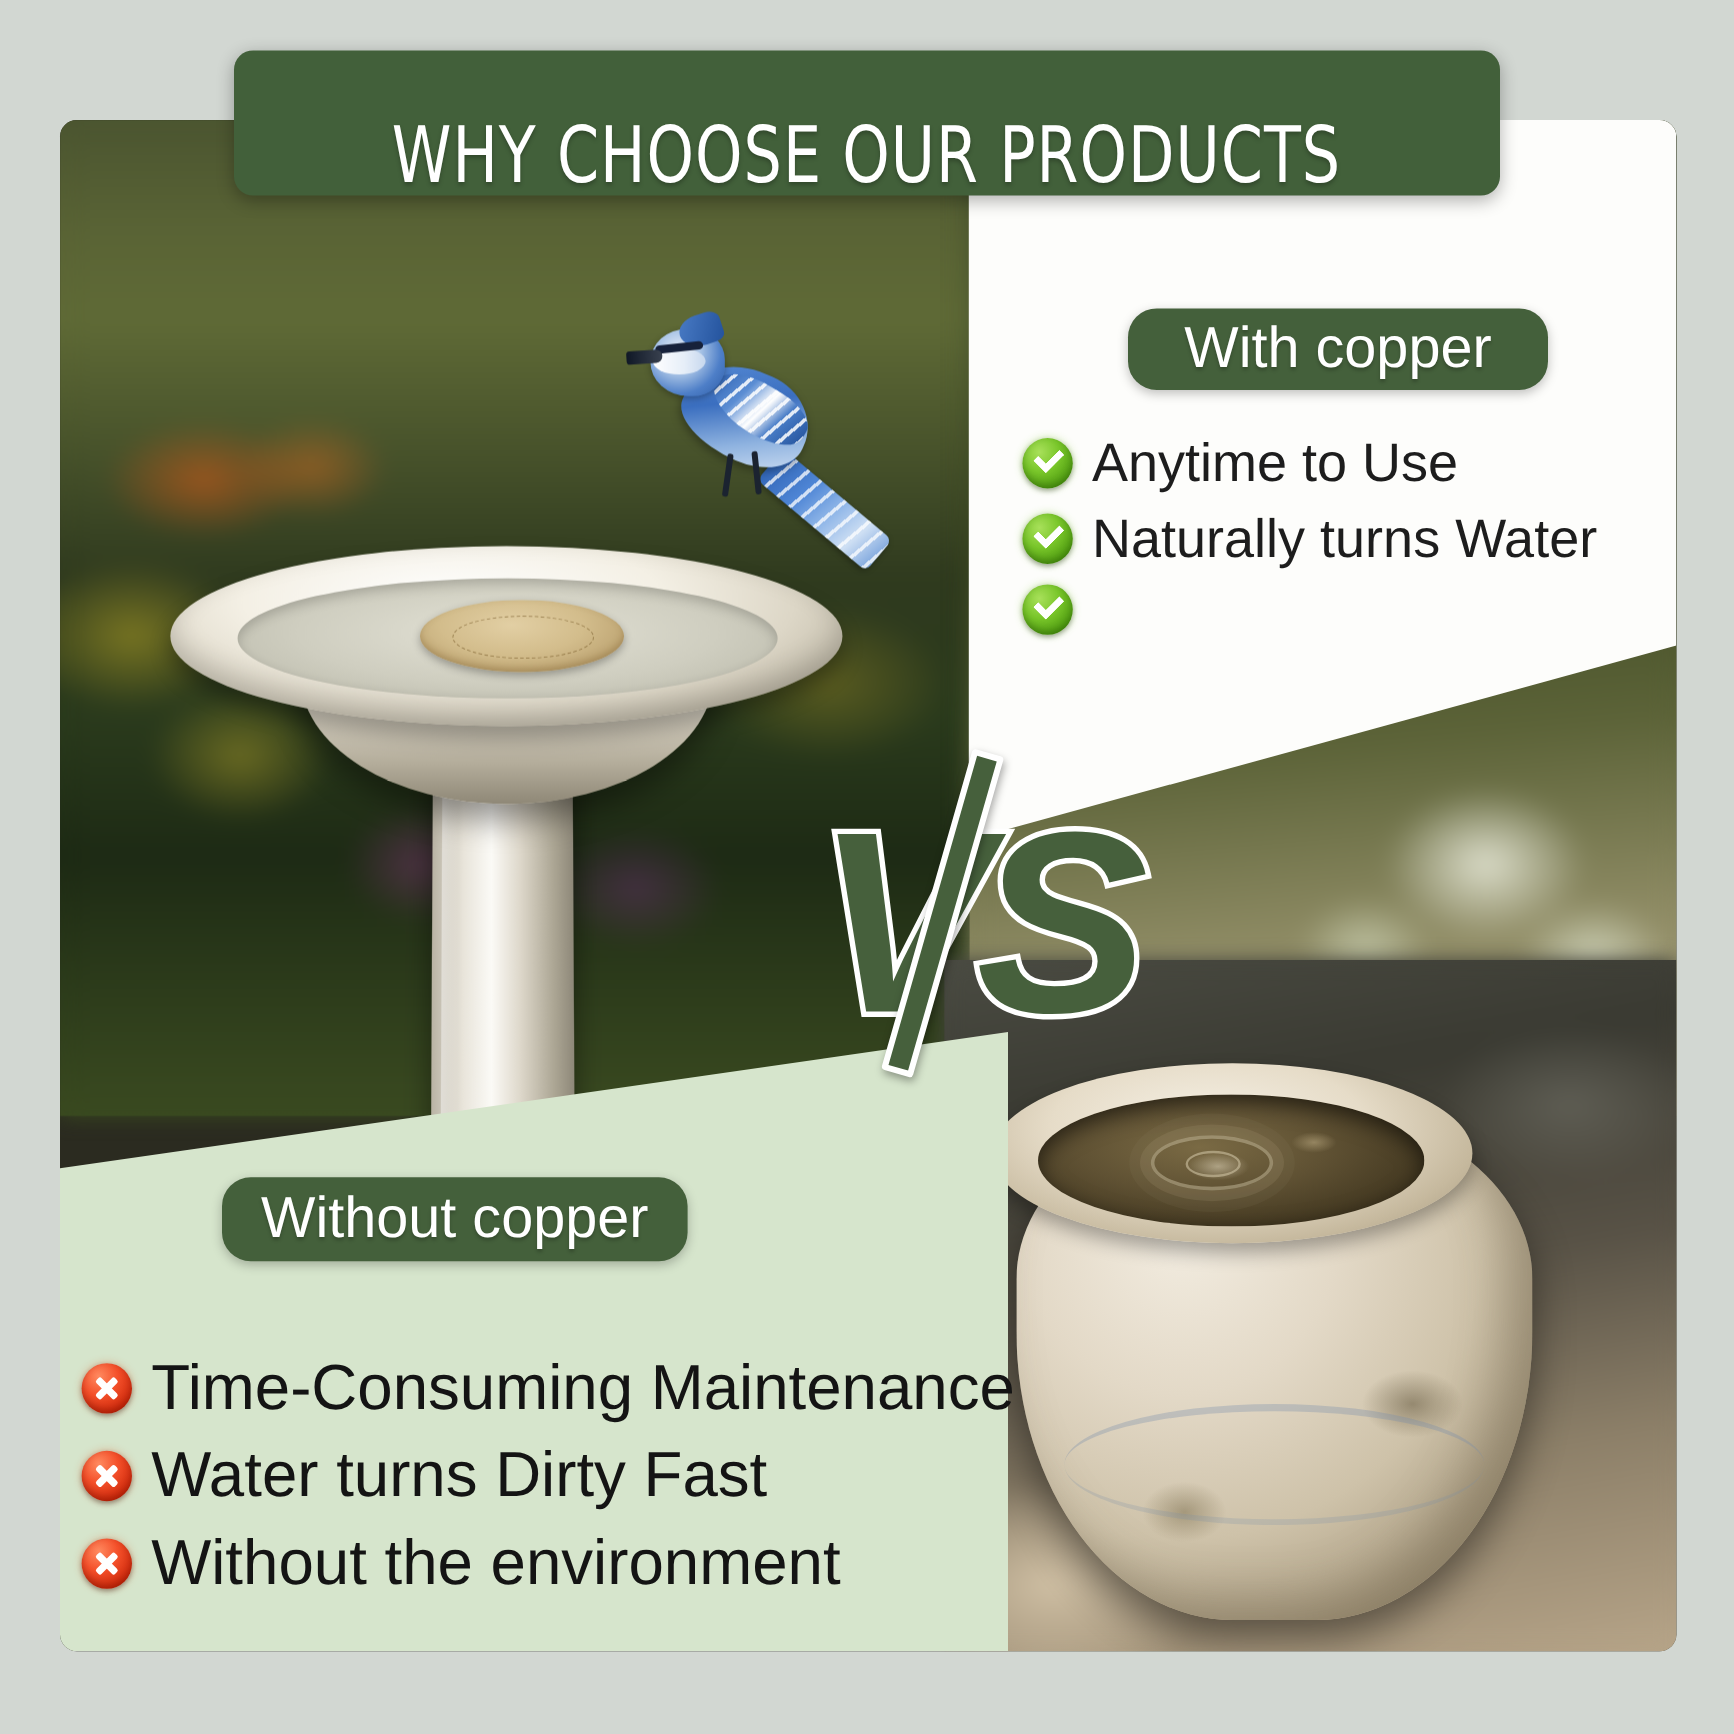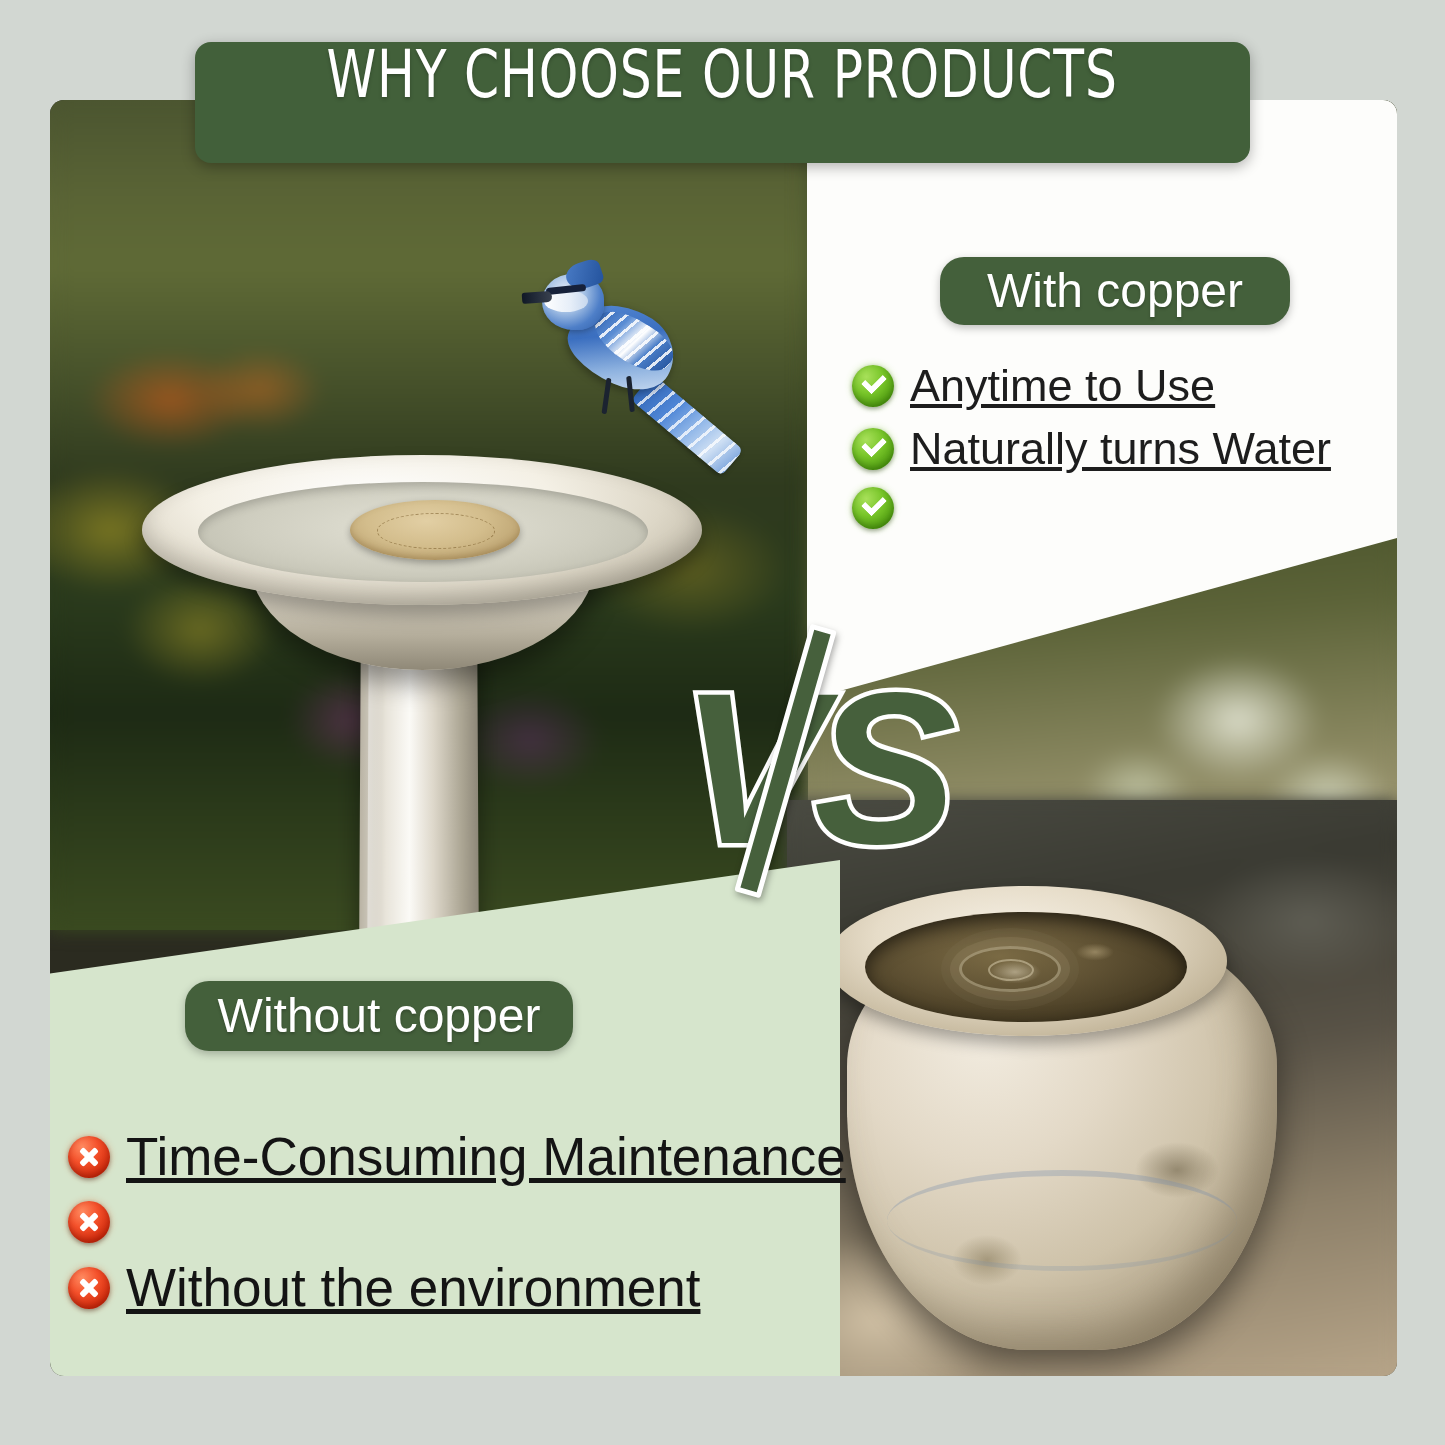--- a/index.html
+++ b/index.html
@@ -220,21 +220,21 @@
     position:absolute;left:0;top:760px;width:790px;height:516px;
     background:#d6e5cc;
     clip-path:polygon(0 22%, 100% 0, 100% 100%, 0 100%);
     box-shadow:2px 0 10px rgba(0,0,0,.10);
   }
 
   
   .title-banner{
     position:absolute;left:195px;top:42px;width:1055px;height:121px;
     background:#42603a;border-radius:16px;
-    display:flex;align-items:flex-start;justify-content:center;
+    display:flex;align-items:flex-end;justify-content:center;
     box-shadow:0 4px 14px rgba(0,0,0,.30);
     z-index:30;
   }
   .title-text{
     color:#ffffff;font-size:65px;line-height:1;
     font-weight:400;letter-spacing:1px;
     font-family:"Liberation Sans Narrow","DejaVu Sans Condensed","Liberation Sans",sans-serif;
     transform:scaleX(.86);transform-origin:center;
     white-space:nowrap;
     text-shadow:0 2px 4px rgba(0,0,0,.25);
@@ -257,21 +257,21 @@
 
   
   .bullets{position:absolute;z-index:20;}
   .bullets-with{left:852px;top:362px;width:530px;}
   .bullets-without{left:68px;top:1128px;width:720px;}
   .brow{
     display:flex;align-items:center;gap:16px;margin-bottom:14px;
   }
   .bullets-without .brow{margin-bottom:16px;}
   .btext{
-    font-size:45px;line-height:1.08;color:#1d1d1d;white-space:nowrap;text-decoration:underline;
+    font-size:45px;line-height:1.08;color:#1d1d1d;white-space:nowrap;
   }
   .bullets-without .btext{font-size:53px;color:#141414;}
 
   
   .ico{
     flex:0 0 auto;width:42px;height:42px;border-radius:50%;
     position:relative;display:block;
   }
   .ico-check{
     background:radial-gradient(circle at 34% 28%, #a8e05a 0%, #79c62a 40%, #4f9c10 78%, #3c7f0c 100%);
@@ -387,20 +387,21 @@
     <span class="pill-text">Without copper</span>
   </div>
 
   <div class="bullets bullets-without">
     <div class="brow">
       <span class="ico ico-x"></span>
       <span class="btext">Time-Consuming Maintenance</span>
     </div>
     <div class="brow">
       <span class="ico ico-x"></span>
+      <span class="btext">Water turns Dirty Fast</span>
     </div>
     <div class="brow">
       <span class="ico ico-x"></span>
       <span class="btext">Without the environment</span>
     </div>
   </div>
 
   <div class="vs">
     <svg viewBox="0 0 250 270" preserveAspectRatio="none">
       <text x="8" y="225">VS</text>

